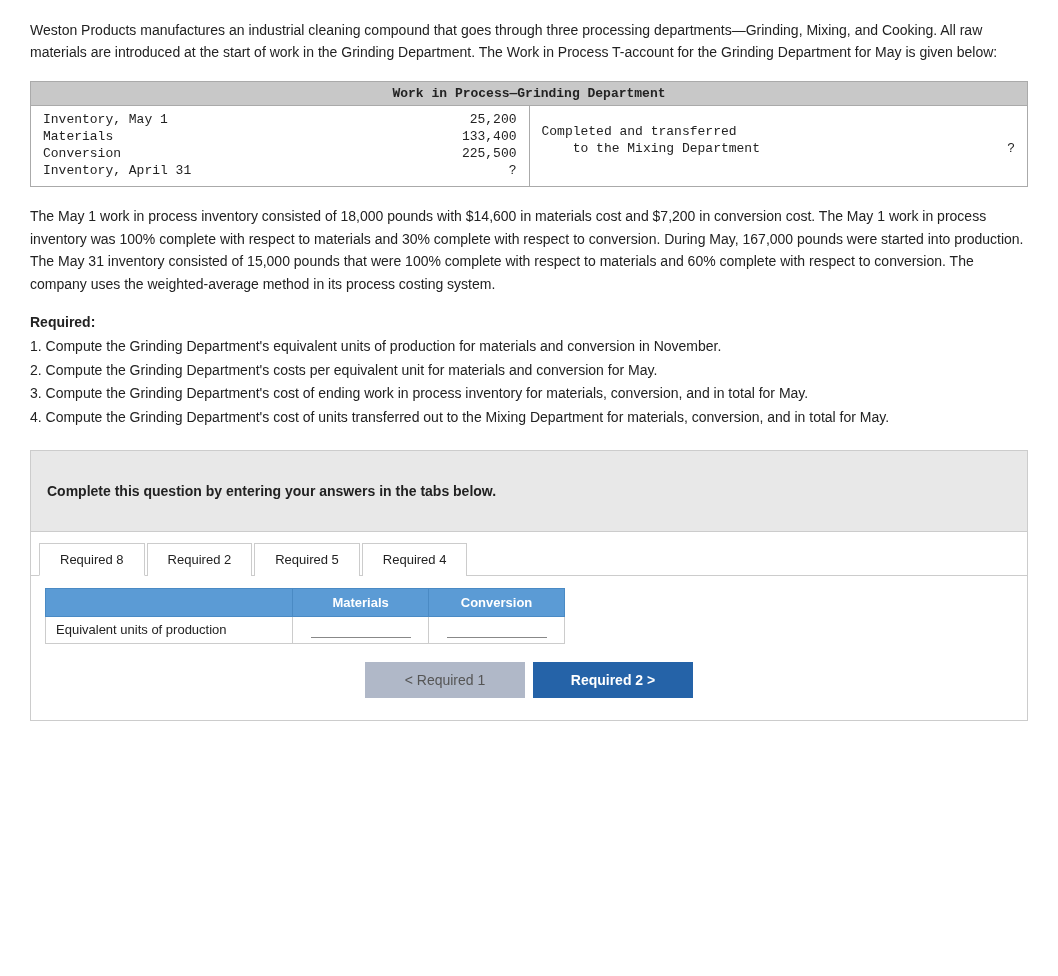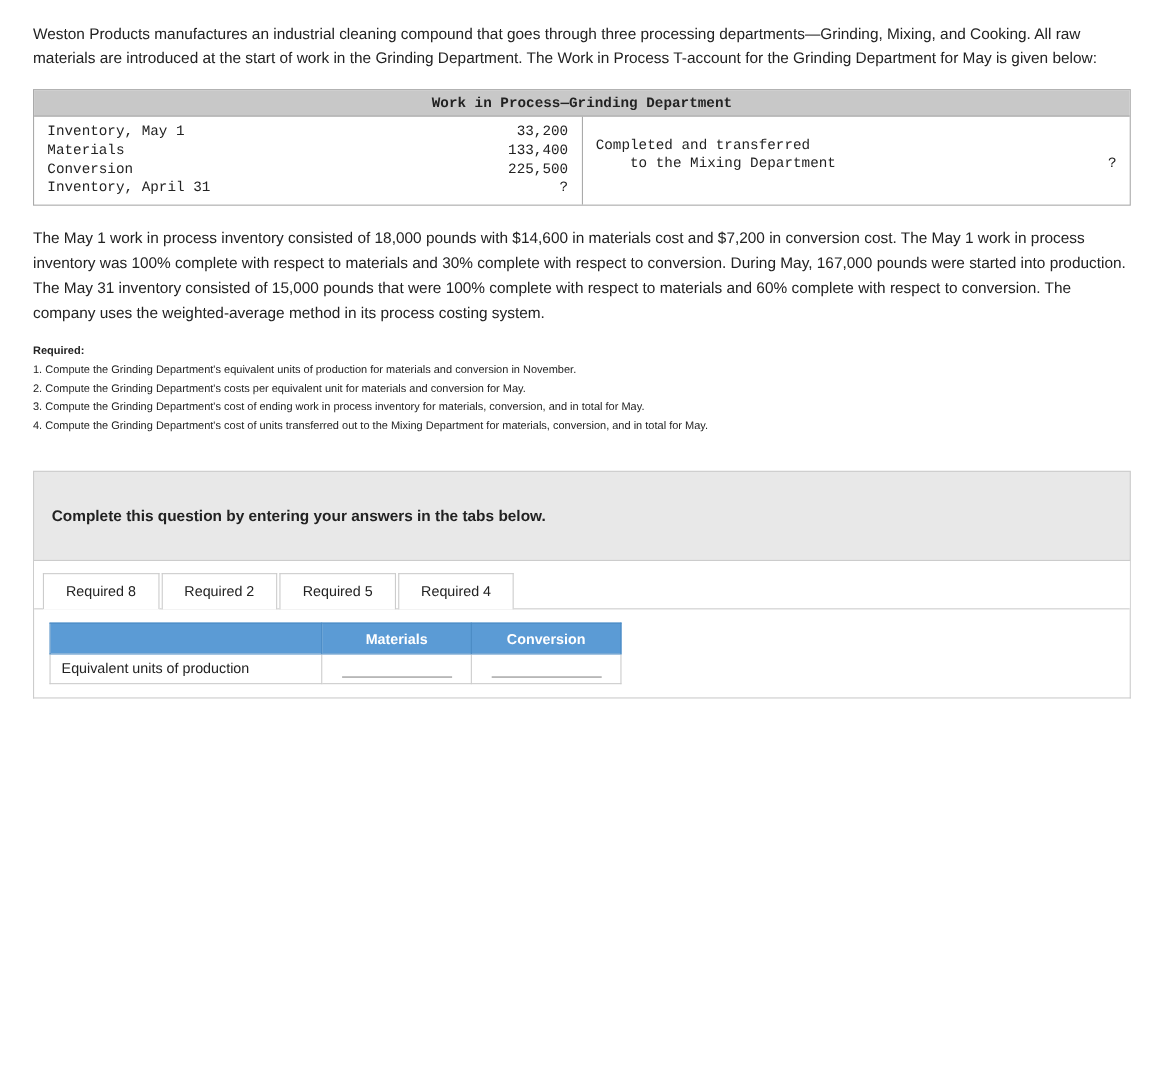--- a/index.html
+++ b/index.html
@@ -54,23 +54,23 @@
 
     
     .body-text {
       font-size: 14px;
       line-height: 1.6;
       margin-bottom: 16px;
     }
 
     
     .required-section {
-      font-size: 10px;
+      font-size: 14px;
       line-height: 1.7;
-      margin-bottom: 32px;
+      margin-bottom: 20px;
     }
     .required-section .req-title {
       font-weight: bold;
     }
 
     
     .complete-question-box {
       background: #e8e8e8;
       border: 1px solid #ccc;
       padding: 32px 16px;
@@ -192,21 +192,21 @@
 <body>
 
 <p class="intro-text">Weston Products manufactures an industrial cleaning compound that goes through three processing departments—Grinding, Mixing, and Cooking. All raw materials are introduced at the start of work in the Grinding Department. The Work in Process T-account for the Grinding Department for May is given below:</p>
 
 <div class="t-account-wrapper">
   <div class="t-account-header">Work in Process—Grinding Department</div>
   <div class="t-account-body">
     <div class="t-account-left">
       <div class="t-account-row">
         <span class="label">Inventory, May 1</span>
-        <span class="value">33,200</span>
+        <span class="value">25,200</span>
       </div>
       <div class="t-account-row">
         <span class="label">Materials</span>
         <span class="value">133,400</span>
       </div>
       <div class="t-account-row">
         <span class="label">Conversion</span>
         <span class="value">225,500</span>
       </div>
       <div class="t-account-row">
@@ -265,15 +265,19 @@
           <td class="input-cell">
             <input type="text" class="prod-input" placeholder="" style="">
           </td>
           <td class="input-cell">
             <input type="text" class="prod-input" placeholder="" style="">
           </td>
         </tr>
       </tbody>
     </table>
 
+    <div class="nav-buttons">
+      <button class="btn-prev">&lt; Required 1</button>
+      <button class="btn-next">Required 2  &gt;</button>
+    </div>
 
   </div>
 </div>
 
 </body></html>

